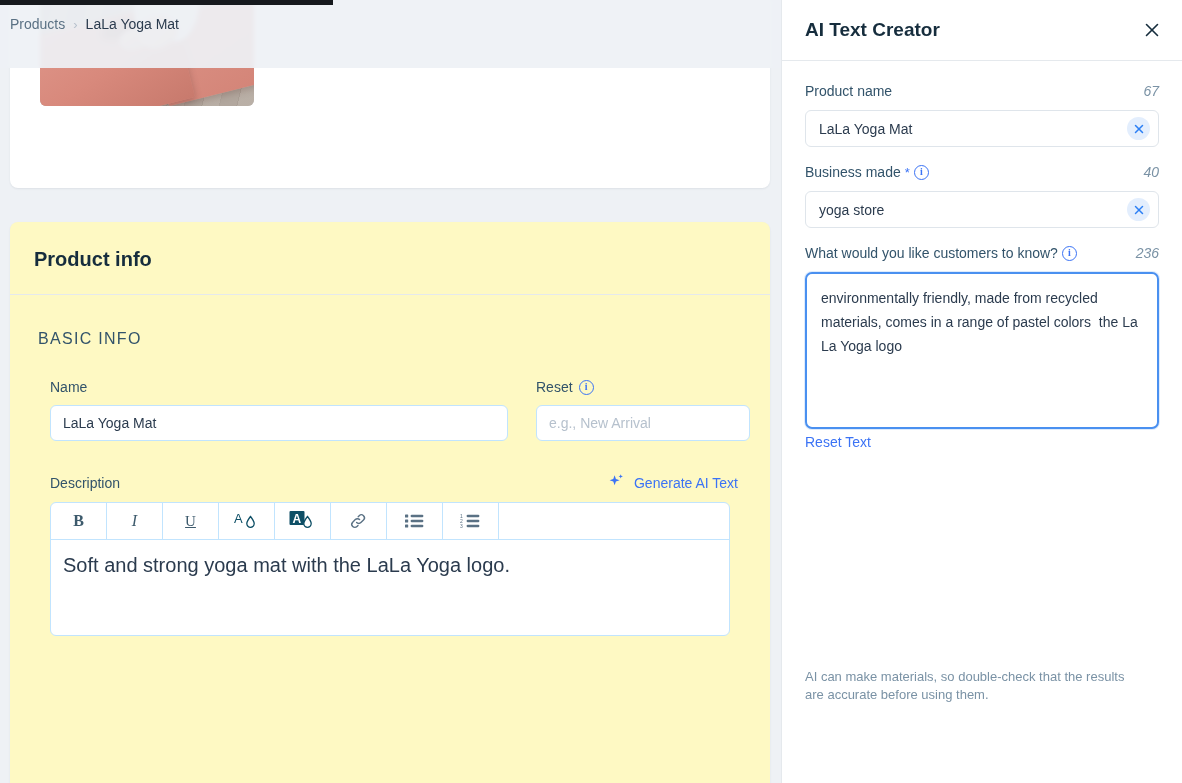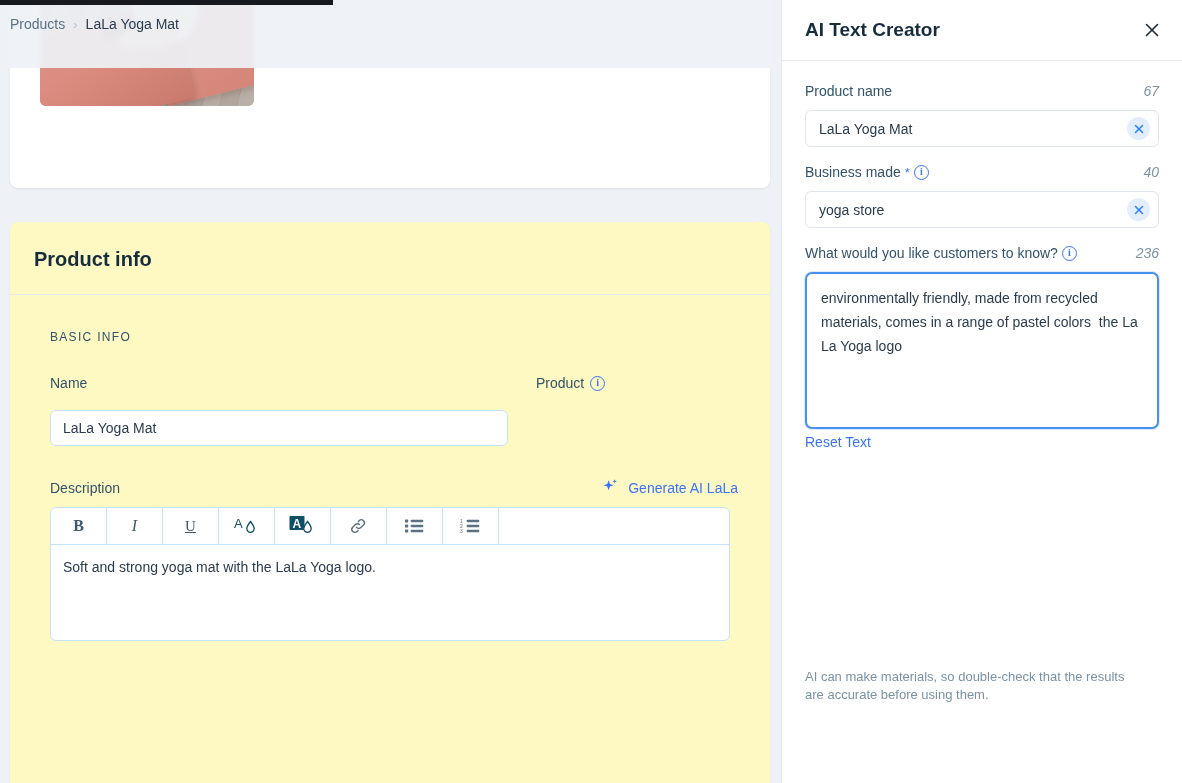--- a/index.html
+++ b/index.html
@@ -127,30 +127,30 @@
   }
   .card-title {
     font-size: 20px; font-weight: bold; color: #162d3d;
     padding: 26px 24px 0 24px;
   }
   .card-divider {
     margin-top: 23px;
     height: 1px; background: #e5e9ed;
   }
   .section-label {
-    padding: 35px 0 0 40px;
-    font-size: 12px; letter-spacing: 1.3px;
+    padding: 35px 0 0 28px;
+    font-size: 16px; letter-spacing: 1.3px;
     color: #32536a;
   }
   .field-row {
     display: flex; padding: 30px 0 0 40px; gap: 28px;
   }
   .field { display: flex; flex-direction: column; }
   .field-label {
-    font-size: 14px; color: #32536a; margin-bottom: 18px;
+    font-size: 14px; color: #32536a; margin-bottom: 9px;
     display: flex; align-items: center; gap: 6px; height: 18px;
   }
   .txt-input {
     height: 36px; border: 1px solid #c1e4fe; border-radius: 6px;
     background: #fff; font-size: 14px; color: #2b3b4e;
     padding: 0 12px; font-family: inherit; outline: none;
   }
   .txt-input::placeholder { color: #b6c1cd; }
 
   .desc-head {
@@ -171,21 +171,21 @@
   .tb-btn {
     width: 56px; display: flex; align-items: center; justify-content: center;
     border-right: 1px solid #c1e4fe; cursor: pointer; color: #0e4f66;
   }
   .tb-rest { flex: 1; }
   .tb-btn.bold { font-weight: bold; font-size: 16px; font-family: "Liberation Serif", serif; color: #3d5a6c; }
   .tb-btn.ital { font-style: italic; font-size: 16px; font-family: "Liberation Serif", serif; color: #3d5a6c; }
   .tb-btn.undr { text-decoration: underline; font-size: 15px; font-family: "Liberation Serif", serif; color: #3d5a6c; }
   .editor-body {
     min-height: 95px; padding: 14px 12px;
-    font-size: 14px; color: #2b3b4e;
+    font-size: 20px; color: #2b3b4e;
   }
 
   
   .panel {
     position: absolute; left: 781px; top: 0;
     width: 401px; height: 783px;
     background: #ffffff;
     border-left: 1px solid #e5e9ed;
     z-index: 60;
   }
@@ -292,36 +292,37 @@
 
       <div class="section-label">BASIC INFO</div>
 
       <div class="field-row">
         <div class="field">
           <div class="field-label">Name</div>
           <input class="txt-input" style="width: 458px;" value="LaLa Yoga Mat">
         </div>
         <div class="field">
           <div class="field-label">
-            <span>Product</span>
+            <span>Reset</span>
             <span class="info-i">i</span>
           </div>
+          <input class="txt-input" style="width: 214px;" placeholder="e.g., New Arrival">
         </div>
       </div>
 
       <div class="desc-head">
         <span class="desc-label">Description</span>
         <span class="gen-ai">
           <span>
             <svg width="17" height="17" viewBox="0 0 17 17" fill="none">
               <path d="M6.6 2.3 L7.9 6.0 L11.6 7.3 L7.9 8.6 L6.6 12.3 L5.3 8.6 L1.6 7.3 L5.3 6.0 Z" fill="#3b73f5"></path>
               <path d="M12.7 1.2 L13.3 2.8 L14.9 3.4 L13.3 4.0 L12.7 5.6 L12.1 4.0 L10.5 3.4 L12.1 2.8 Z" fill="#3b73f5"></path>
             </svg>
           </span>
-          <span>Generate AI LaLa</span>
+          <span>Generate AI Text</span>
         </span>
       </div>
 
       <div class="editor">
         <div class="toolbar">
           <div class="tb-btn bold">B</div>
           <div class="tb-btn ital">I</div>
           <div class="tb-btn undr">U</div>
           <div class="tb-btn">
             <svg width="26" height="22" viewBox="0 0 26 22" fill="none">

